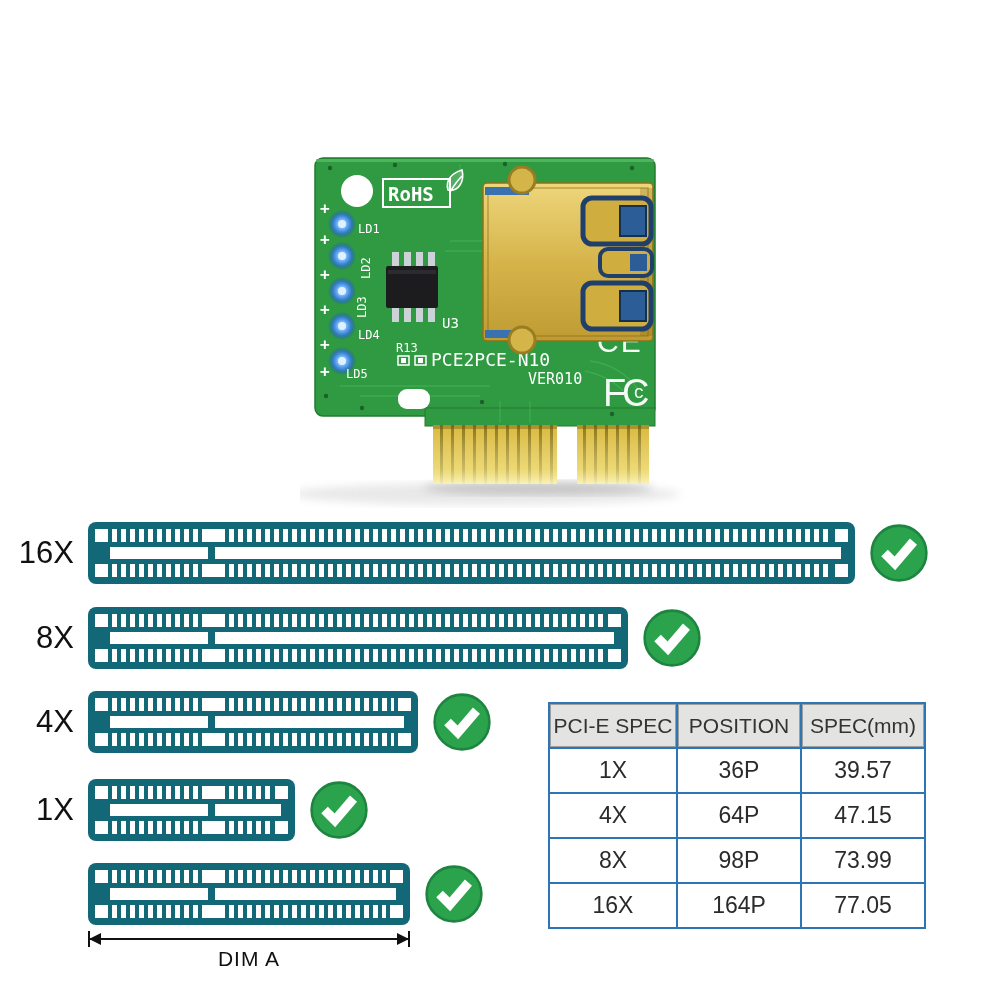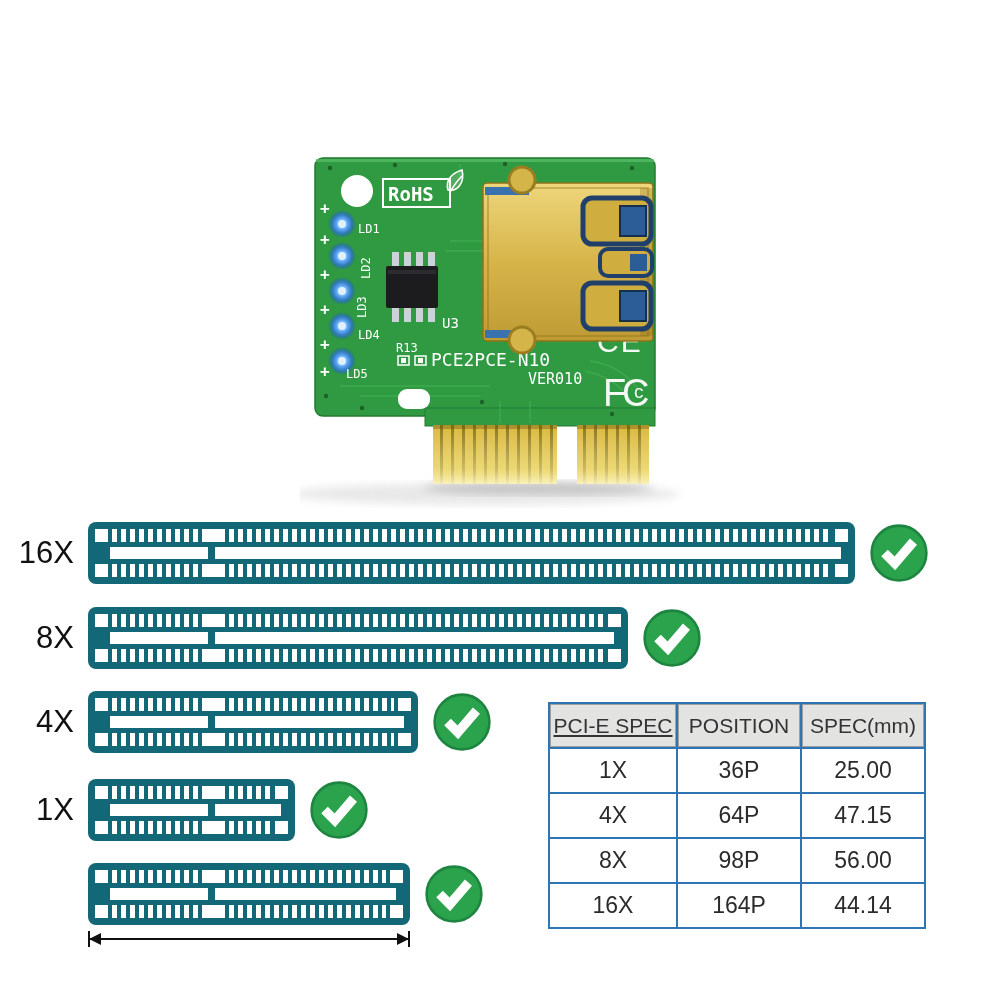--- a/index.html
+++ b/index.html
@@ -24,21 +24,21 @@
   .dim-head{position:absolute;top:4px;width:0;height:0;border-top:6px solid transparent;
             border-bottom:6px solid transparent;}
   .dim-head.left{left:1px;border-right:12px solid #111;}
   .dim-head.right{right:1px;border-left:12px solid #111;}
   .dim-label{position:absolute;top:18px;left:0;right:0;text-align:center;font-size:21px;
              letter-spacing:1px;color:#111;}
   
   #spec-table{position:absolute;left:548px;top:702px;border-collapse:collapse;background:#fff;}
   #spec-table th{width:120px;height:41px;background:#e3e3e2;color:#333;font-weight:normal;
      font-size:21px;border:2px solid #2e75b6;box-shadow:inset 0 0 0 1px #9f9f9f;letter-spacing:0;}
-  #spec-table th.c0{width:124px;text-decoration:underline;}
+  #spec-table th.c0{width:124px;}
   #spec-table td{height:41px;text-align:center;vertical-align:middle;font-size:23px;color:#2b2b2b;
      border:2px solid #2e75b6;background:#fff;}
   svg text{font-family:"DejaVu Sans Mono",monospace;}
   svg text.sans{font-family:"Liberation Sans",sans-serif;}
 </style>
 </head>
 <body>
 
 <div id="stage">
 
@@ -324,20 +324,21 @@
             <div class="sq" style="left: 119px; top: 42px; width: 14px;"></div>
             <div class="chan" style="left: 22px; width: 98px;"></div>
             <div class="chan" style="left: 127px; width: 181px;"></div>
           </div>
           <div class="dim-arrow" style="top: 66px; left: 0px; width: 322px; height: 46px;">
             <div class="dim-tick" style="left:0"></div>
             <div class="dim-tick" style="right:0"></div>
             <div class="dim-line"></div>
             <div class="dim-head left"></div>
             <div class="dim-head right"></div>
+            <div class="dim-label">DIM A</div>
           </div>
         </div>
         <div class="check-wrap">
           <svg width="62" height="62" viewBox="0 0 60 60">
             <circle cx="30" cy="30" r="26.5" fill="#2ba24c" stroke="#1d8540" stroke-width="2.5"></circle>
             <path d="M16,30 L26,40 L44,19" fill="none" stroke="#ffffff" stroke-width="9" stroke-linecap="round" stroke-linejoin="round" style="stroke-linecap:butt;stroke-linejoin:miter"></path>
           </svg>
         </div>
       </div>
     </div>
@@ -347,33 +348,33 @@
         <tr id="spec-head-row">
           <th class="c0">PCI-E SPEC</th>
           <th class="c1">POSITION</th>
           <th class="c2">SPEC(mm)</th>
         </tr>
       </thead>
     <tbody id="spec-body">
         <tr>
           <td>1X</td>
           <td>36P</td>
-          <td>25.00</td>
+          <td>39.57</td>
         </tr>
         <tr>
           <td>4X</td>
           <td>64P</td>
           <td>47.15</td>
         </tr>
         <tr>
           <td>8X</td>
           <td>98P</td>
-          <td>56.00</td>
+          <td>73.99</td>
         </tr>
         <tr>
           <td>16X</td>
           <td>164P</td>
-          <td>44.14</td>
+          <td>77.05</td>
         </tr>
       </tbody>
   </table>
 
 </div>
 
 </body></html>

